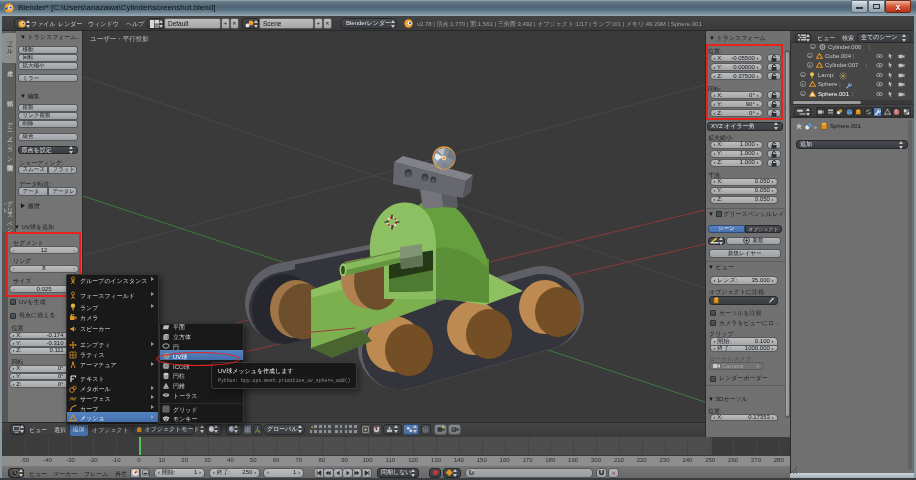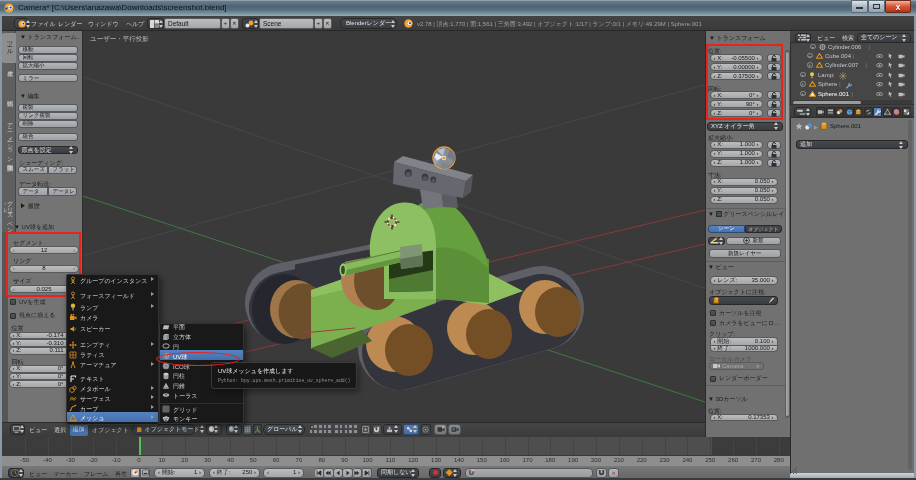--- a/index.html
+++ b/index.html
@@ -22,21 +22,21 @@
 
 <div class="abs" style="left:0;top:0;width:916px;height:16px;background:linear-gradient(#6a7e8a,#4f6474 35%,#577181 60%,#96a9b4);border-top:1px solid #8fa0ab"></div>
 <div class="abs" style="left:4px;top:3px;width:10px;height:10px">
 <svg width="10" height="10" viewBox="0 0 10 10">
         <circle cx="5" cy="5" r="4.6" fill="#f5a12d"></circle>
         <circle cx="6.2" cy="4.6" r="2.1" fill="#fff"></circle>
         <circle cx="6.6" cy="4.6" r="1.15" fill="#1b4aa2"></circle>
         <path d="M0.5,4.2 Q3,5.5 5,4 L2,7 Z" fill="#1b4aa2"></path>
       </svg>
     </div>
-<div class="abs" style="left:18px;top:3px;font-size:8px;color:#10151a;letter-spacing:0">Camera* [C:\Users\anazawa\Downloads\screenshot.blend]</div>
+<div class="abs" style="left:18px;top:3px;font-size:8px;color:#10151a;letter-spacing:0">Blender* [C:\Users\anazawa\Cylinder\screenshot.blend]</div>
 <div class="abs" style="left:851px;top:0px;width:17px;height:13px;background:linear-gradient(#dfe5e9,#b0bcc4 45%,#94a3ad);border:1px solid #5a6a76;border-radius:0 0 2px 2px;display:flex;align-items:center;justify-content:center">
       <div style="width:7px;height:2px;background:#2b3640;margin-top:3px"></div>
     </div>
 <div class="abs" style="left:868px;top:0px;width:17px;height:13px;background:linear-gradient(#dfe5e9,#b0bcc4 45%,#94a3ad);border:1px solid #5a6a76;border-radius:0 0 2px 2px;display:flex;align-items:center;justify-content:center">
       <div style="width:7px;height:5px;border:1.5px solid #2b3640"></div>
     </div>
 <div class="abs" style="left:885px;top:0px;width:26px;height:13px;background:linear-gradient(#f0b4a0,#d85b3a 45%,#b23317);border:1px solid #6a2a18;border-radius:0 0 2px 2px;display:flex;align-items:center;justify-content:center;color:#fff;font-size:9px;font-weight:bold;text-shadow:0 1px 1px #801;line-height:10px">x</div>
 
 <div class="abs" style="left:0;top:16px;width:2px;height:462px;background:#8b99a3"></div>
 <div class="abs" style="left:914px;top:16px;width:2px;height:462px;background:#8b99a3"></div>

